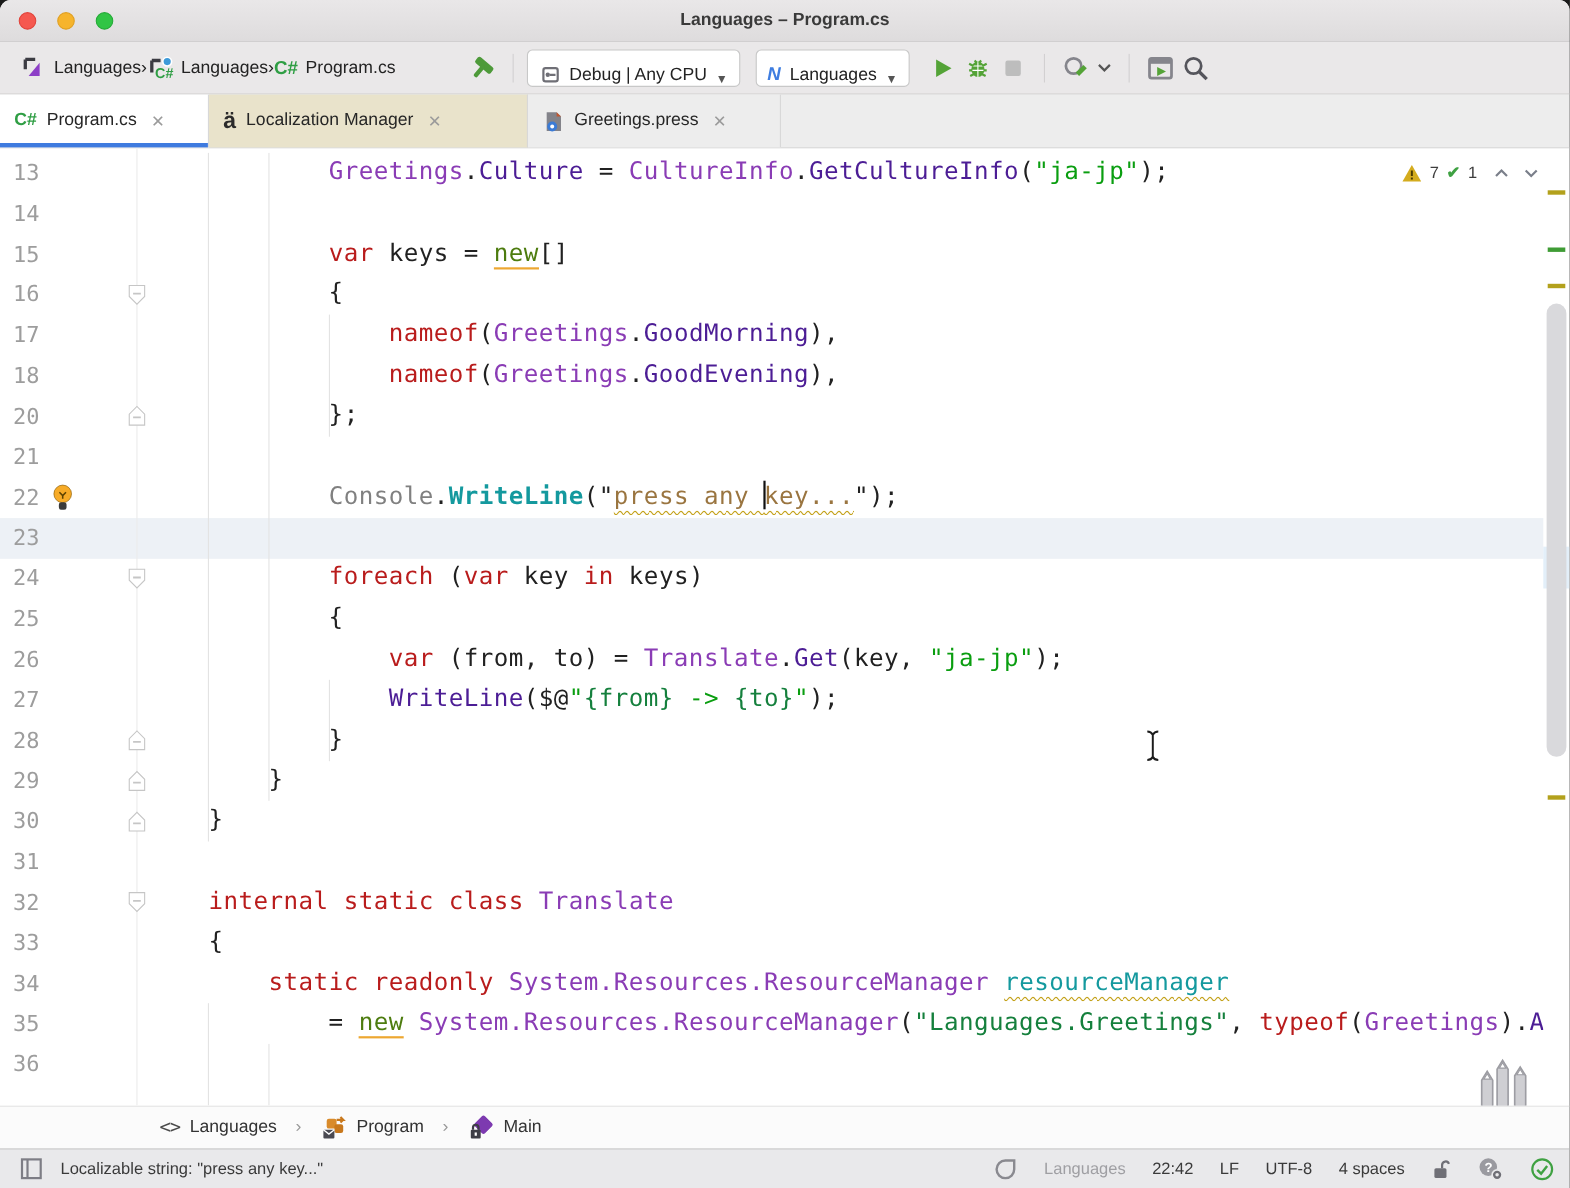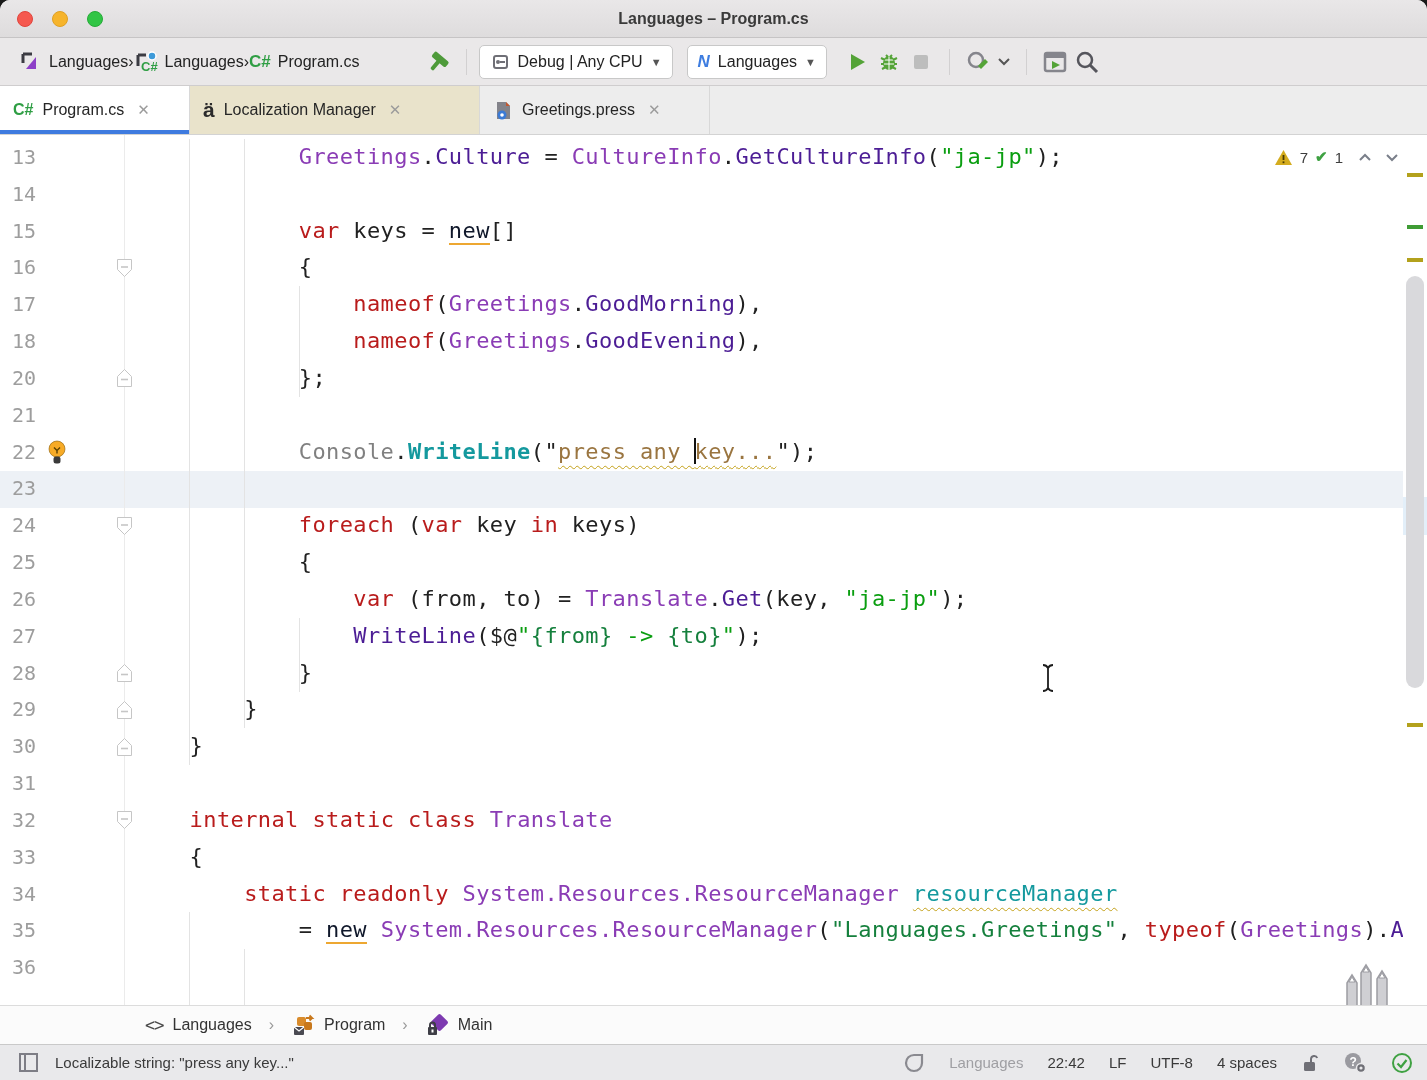--- a/index.html
+++ b/index.html
@@ -16,21 +16,21 @@
   .tl.yellow{background:#f6b42c;border:1px solid #e0a023;}
   .tl.green{background:#31c545;border:1px solid #26ab38;}
   .title{flex:1;text-align:center;font-size:16px;font-weight:700;color:#3a3a3a;}
 
   
   .toolbar{height:48px;background:#eae8e9;border-bottom:1px solid #cfcdce;
     display:flex;align-items:center;padding:0 14px 0 20px;font-size:16px;color:#232323;}
   .crumb{display:flex;align-items:center;gap:7px;}
   .tb-sep{width:1px;height:26px;background:#d2d0d1;margin:0 12px;}
   .select{height:34px;background:#fff;border:1px solid #c8c8c8;border-radius:5px;
-    display:flex;align-items:center;gap:8px;padding:0 10px;margin-right:14px;}
+    display:flex;align-items:flex-end;gap:8px;padding:0 10px;margin-right:14px;}
   .select .dd{font-size:11px;color:#555;}
   .tbtn{width:32px;height:32px;display:flex;align-items:center;justify-content:center;}
   .icon{display:inline-flex;align-items:center;justify-content:center;}
 
   
   .tabbar{height:49px;background:#ededed;border-bottom:1px solid #d3d3d3;display:flex;}
   .tab{display:flex;align-items:center;gap:9px;padding:0 14px 0 13px;font-size:16px;color:#262626;
     border-right:1px solid #d8d8d8;position:relative;background:#ededed;}
   .tab.active{background:#fff;}
   .tab.active::after{content:"";position:absolute;left:0;right:0;bottom:0;height:4px;background:#3f7bdf;}
@@ -47,21 +47,21 @@
   .row{display:flex;height:36.83px;line-height:36.83px;}
   .lnum{width:36px;text-align:right;color:#9d9d9d;font:20px/36.83px "DejaVu Sans Mono",monospace;}
   .bulbcol{width:42px;display:flex;align-items:center;justify-content:center;}
   .foldcol{width:57px;display:flex;align-items:center;justify-content:flex-end;padding-right:2px;}
   pre.codetext{margin:0;flex:1;white-space:pre;overflow:hidden;
     font-family:"DejaVu Sans Mono",monospace;font-size:22px;letter-spacing:0.4px;line-height:36.83px;}
   .p{color:#212121}.k{color:#b91c1c}.t{color:#8a3cb5}.m{color:#4c1d95}.s{color:#0a9e10}
   .g{color:#808080}.b{color:#15803d}
   .bw{color:#9a7540;text-decoration-line:underline;text-decoration-style:wavy;
       text-decoration-color:#c3a119;text-underline-offset:6px;text-decoration-thickness:1px;}
-  .ku{color:#0f172a;border-bottom:2px solid #eda731;}
+  .ku{color:#4d7c0f;border-bottom:2px solid #eda731;}
   .mb{color:#14999e;font-weight:bold;}
   .mw{color:#14999e;text-decoration-line:underline;text-decoration-style:wavy;
       text-decoration-color:#c3a119;text-underline-offset:6px;text-decoration-thickness:1px;}
   .caret{display:inline-block;width:2px;height:26px;background:#111;vertical-align:-5px;margin:0 -1px;}
 
   .inspect{position:absolute;top:11px;right:24px;display:flex;align-items:center;gap:7px;
     font-size:15px;color:#3d3d3d;background:rgba(255,255,255,.85);padding:2px 4px;}
 
   
   .stripe{position:absolute;top:0;right:0;width:24px;bottom:0;}

